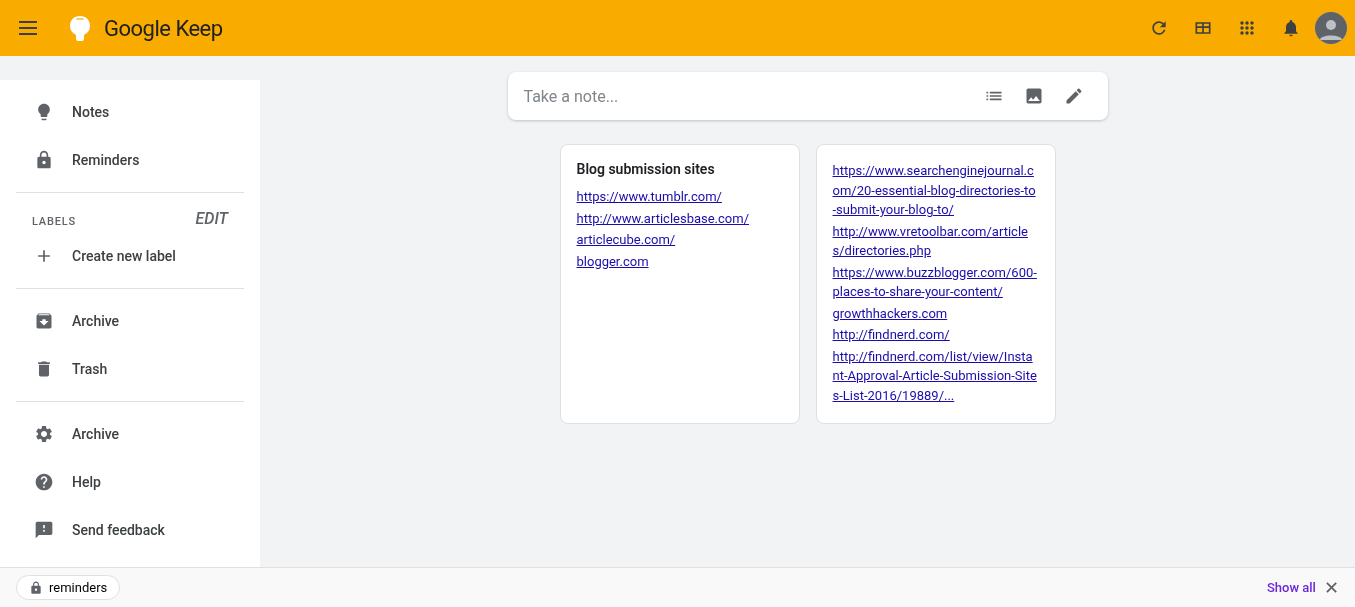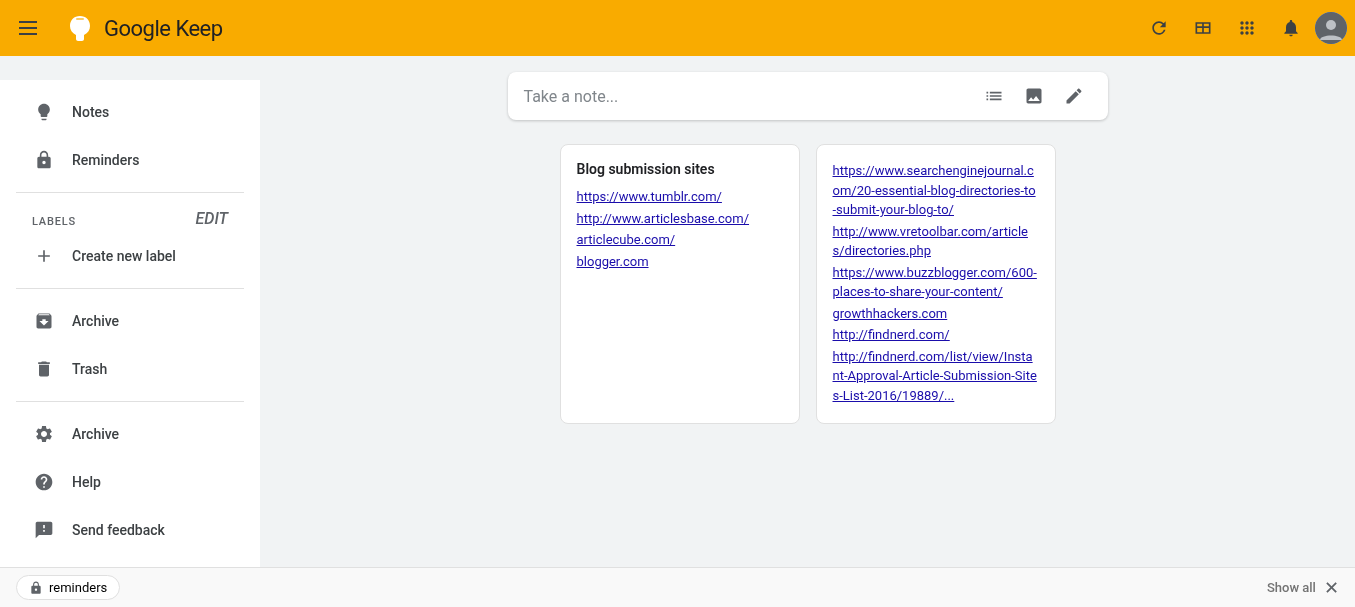--- a/index.html
+++ b/index.html
@@ -240,21 +240,21 @@
       background: #fff;
       border: 1px solid #e0e0e0;
       border-radius: 16px;
       padding: 4px 12px;
       font-size: 13px;
       cursor: pointer;
     }
     .show-all-btn {
       margin-left: auto;
       font-size: 13px;
-      color: #737373;
+      color: #6d28d9;
       cursor: pointer;
       font-weight: 500;
     }
     .close-bottom-icon {
       cursor: pointer;
       color: #5f6368;
       font-size: 18px;
     }
   </style>
 </head>

